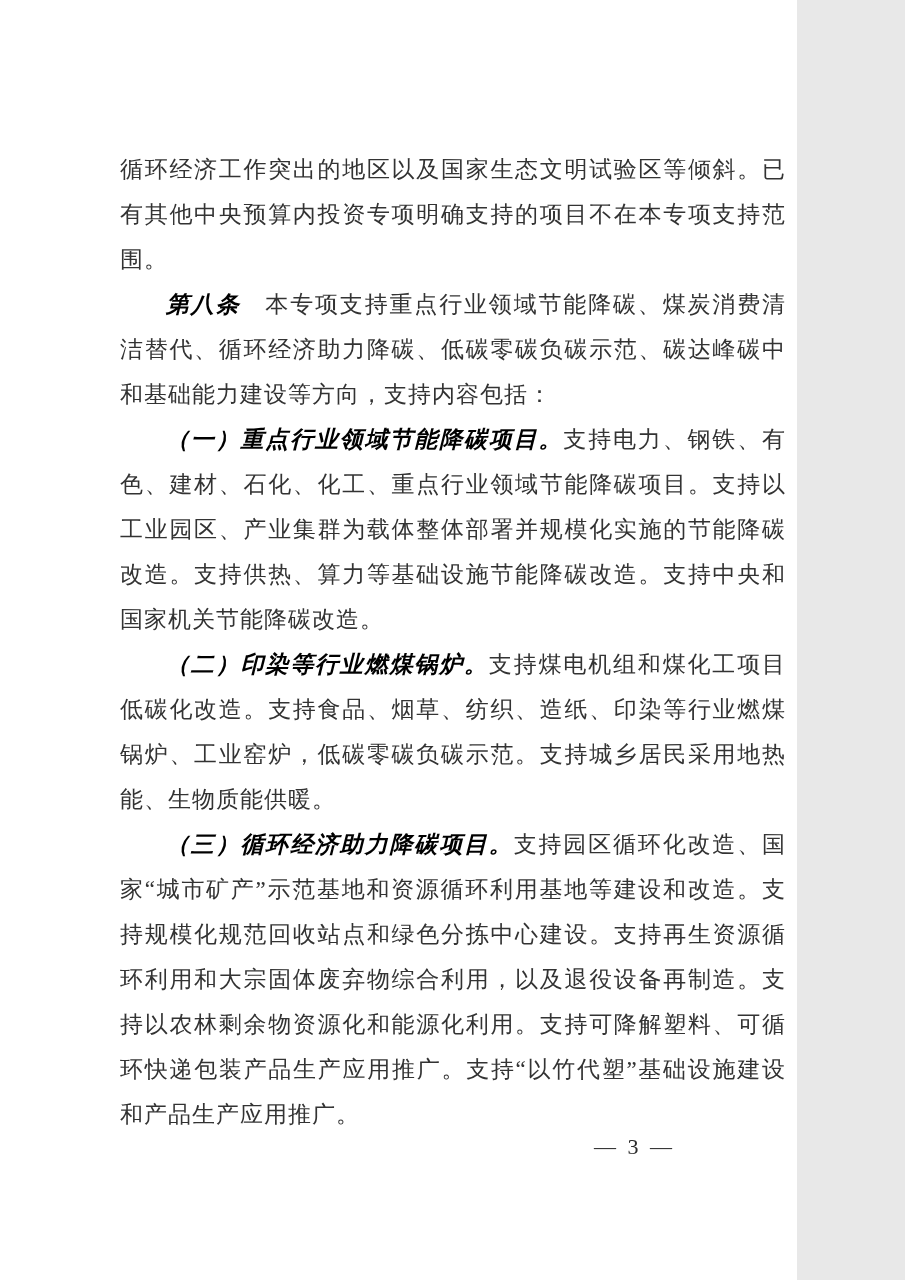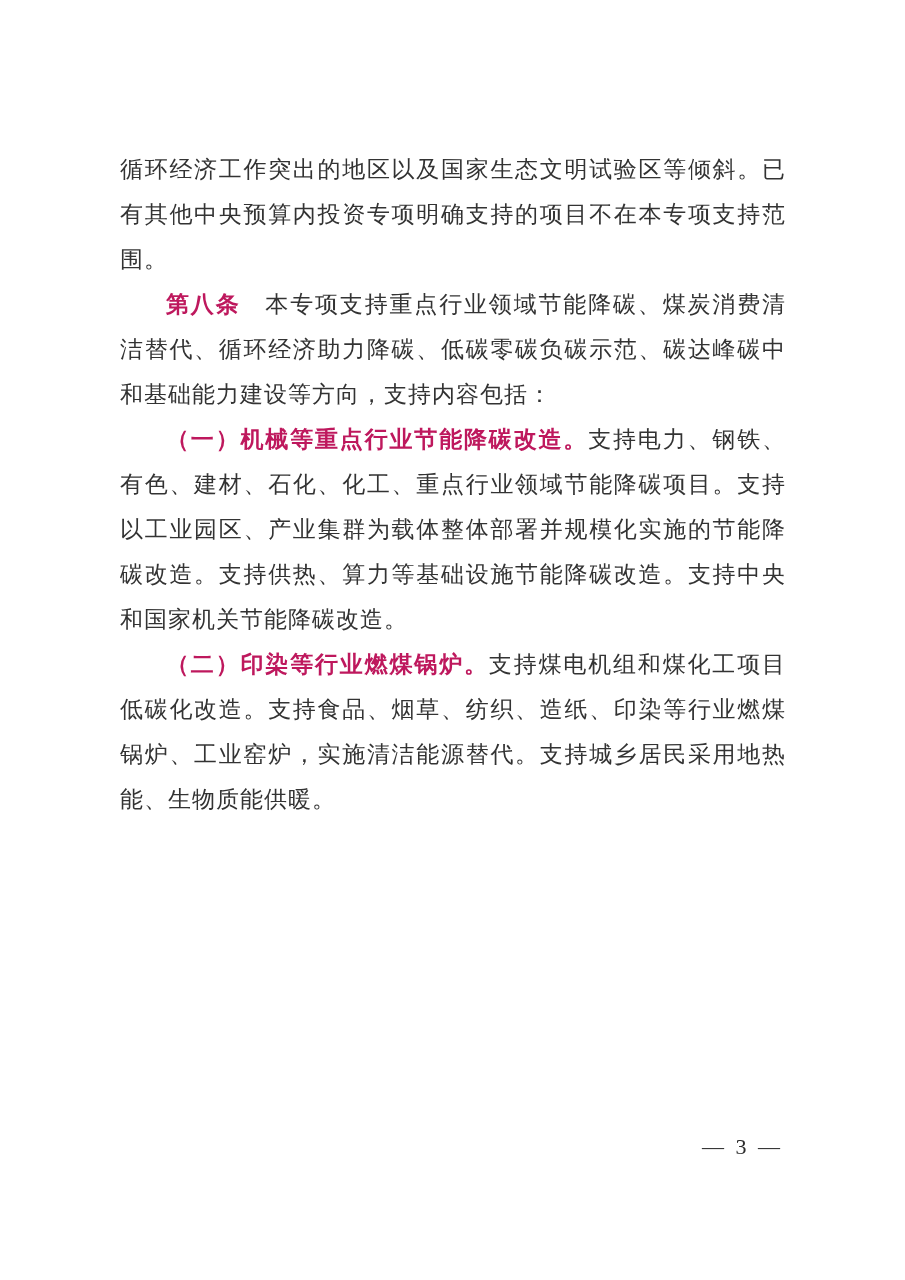--- a/index.html
+++ b/index.html
@@ -2,21 +2,21 @@
 <html><head>
 <meta charset="utf-8">
 <style>
   html, body {
     margin: 0;
     padding: 0;
     background: #e8e8e8;
   }
   .page {
     position: relative;
-    width: 905px;
+    width: 797px;
     height: 1280px;
     background: #ffffff;
     overflow: hidden;
     font-family: "Liberation Serif", "DejaVu Serif", serif;
   }
   .doc-body {
     position: absolute;
     left: 120px;
     top: 147px;
     width: 666px;
@@ -31,37 +31,39 @@
     padding: 0;
   }
   .para.indent {
     text-indent: 2em;
   }
   .run {
     font-weight: 400;
   }
   .run.bold {
     font-weight: 700;
-    color: #be185d;
+    color: #000000;
+    font-style: italic;
   }
   .page-footer {
     position: absolute;
     top: 1132px;
     right: 122px;
     font-size: 22px;
     line-height: 30px;
     color: #2b2b2b;
     letter-spacing: 3px;
     white-space: pre;
   }
 </style>
 </head>
 <body>
 
 <div class="page">
   <div class="doc-body">
       <p class="para"><span class="run">循环经济工作突出的地区以及国家生态文明试验区等倾斜。已有其他中央预算内投资专项明确支持的项目不在本专项支持范围。</span></p>
       <p class="para indent"><span class="run bold">第八条</span><span class="run">　本专项支持重点行业领域节能降碳、煤炭消费清洁替代、循环经济助力降碳、低碳零碳负碳示范、碳达峰碳中和基础能力建设等方向，支持内容包括：</span></p>
-      <p class="para indent"><span class="run bold">（一）机械等重点行业节能降碳改造。</span><span class="run">支持电力、钢铁、有色、建材、石化、化工、重点行业领域节能降碳项目。支持以工业园区、产业集群为载体整体部署并规模化实施的节能降碳改造。支持供热、算力等基础设施节能降碳改造。支持中央和国家机关节能降碳改造。</span></p>
-      <p class="para indent"><span class="run bold">（二）印染等行业燃煤锅炉。</span><span class="run">支持煤电机组和煤化工项目低碳化改造。支持食品、烟草、纺织、造纸、印染等行业燃煤锅炉、工业窑炉，实施清洁能源替代。支持城乡居民采用地热能、生物质能供暖。</span></p>
+      <p class="para indent"><span class="run bold">（一）重点行业领域节能降碳项目。</span><span class="run">支持电力、钢铁、有色、建材、石化、化工、重点行业领域节能降碳项目。支持以工业园区、产业集群为载体整体部署并规模化实施的节能降碳改造。支持供热、算力等基础设施节能降碳改造。支持中央和国家机关节能降碳改造。</span></p>
+      <p class="para indent"><span class="run bold">（二）印染等行业燃煤锅炉。</span><span class="run">支持煤电机组和煤化工项目低碳化改造。支持食品、烟草、纺织、造纸、印染等行业燃煤锅炉、工业窑炉，低碳零碳负碳示范。支持城乡居民采用地热能、生物质能供暖。</span></p>
+      <p class="para indent"><span class="run bold">（三）循环经济助力降碳项目。</span><span class="run">支持园区循环化改造、国家“城市矿产”示范基地和资源循环利用基地等建设和改造。支持规模化规范回收站点和绿色分拣中心建设。支持再生资源循环利用和大宗固体废弃物综合利用，以及退役设备再制造。支持以农林剩余物资源化和能源化利用。支持可降解塑料、可循环快递包装产品生产应用推广。支持“以竹代塑”基础设施建设和产品生产应用推广。</span></p>
     </div>
   <div class="page-footer">— 3 —</div>
 </div>
 
 </body></html>

